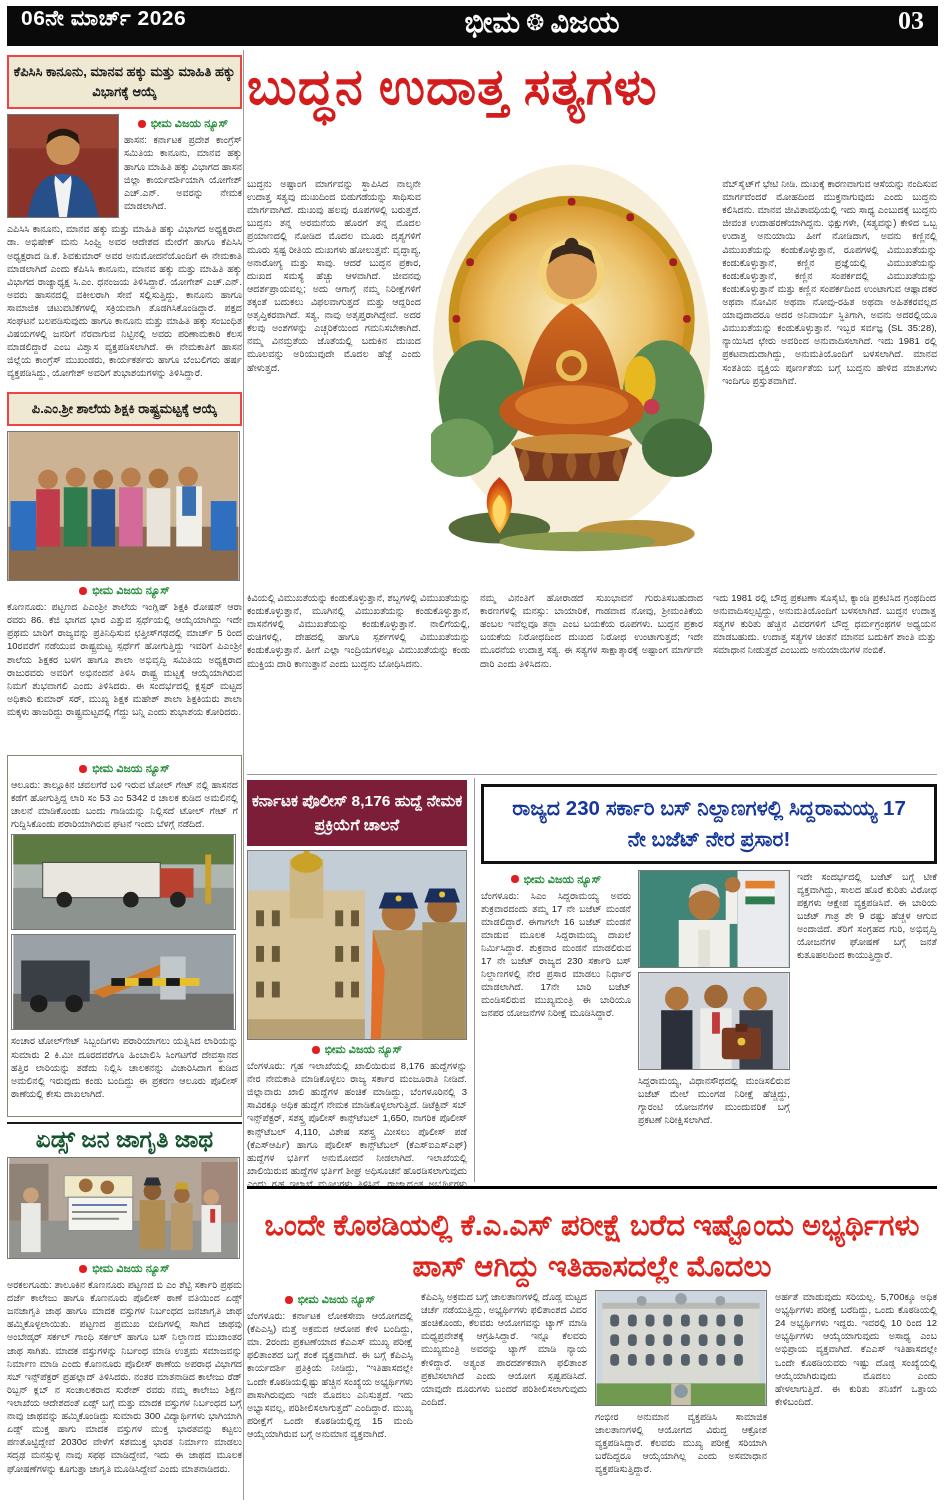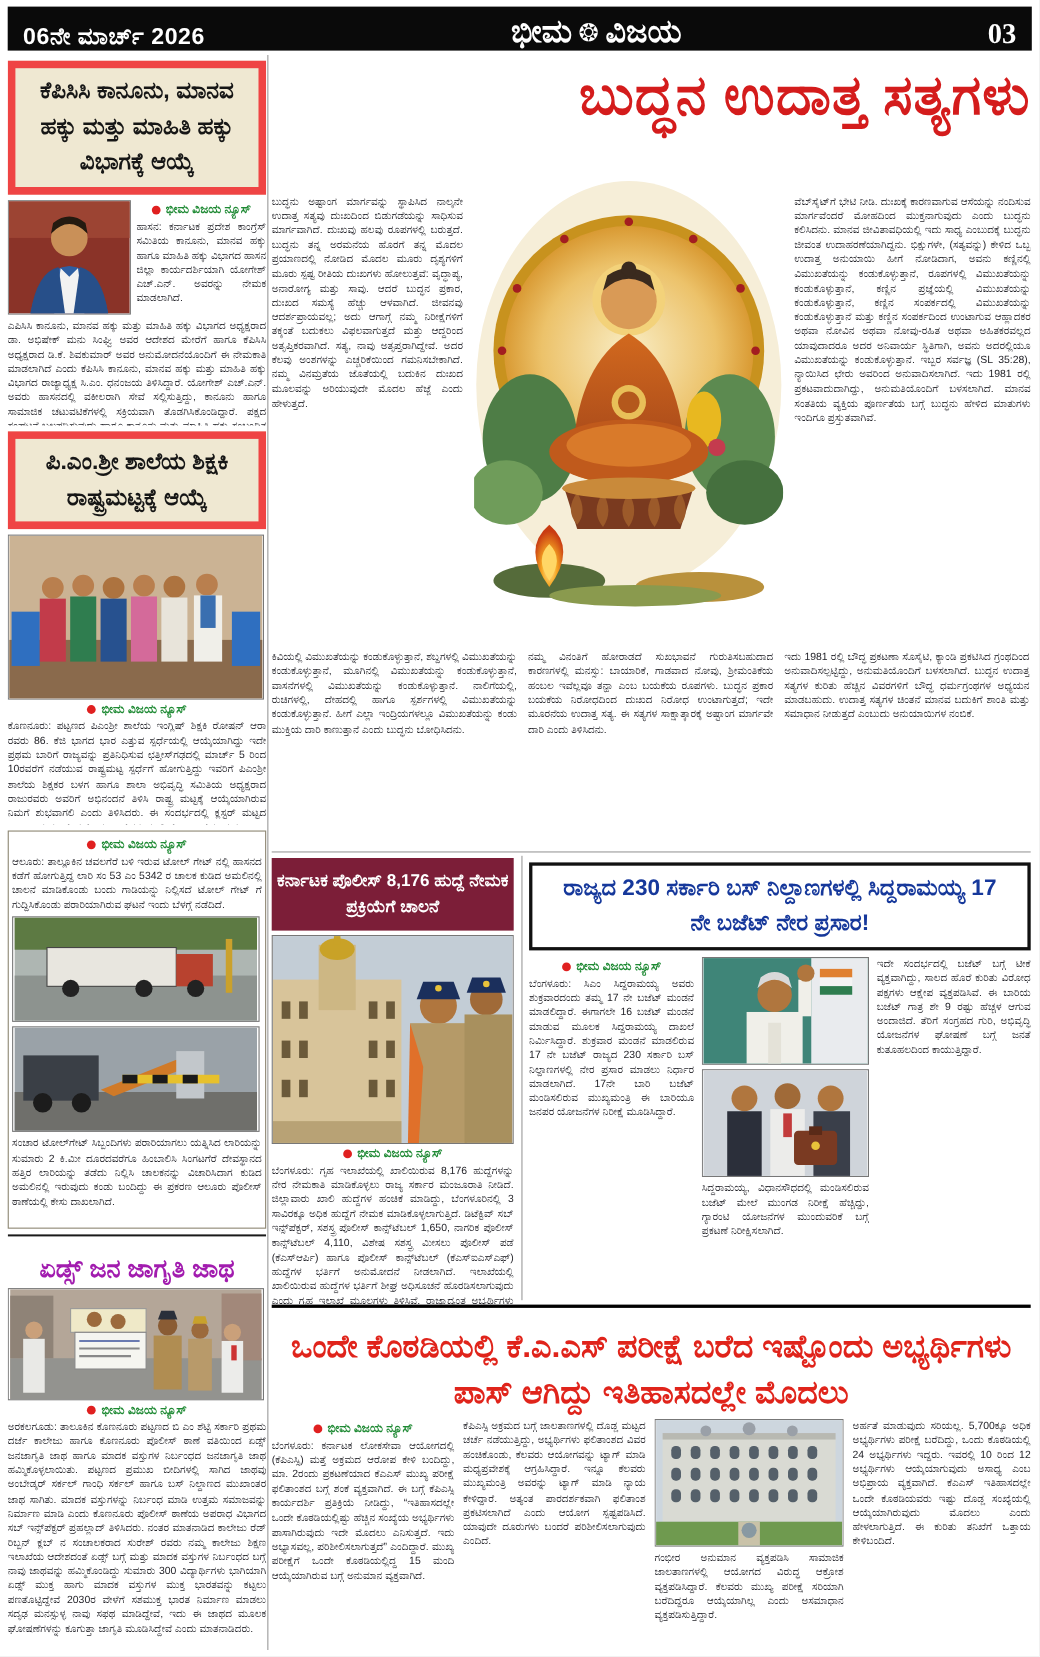--- a/index.html
+++ b/index.html
@@ -1,41 +1,41 @@
 <!DOCTYPE html>
 <html><head>
 <meta charset="utf-8">
 <style>
   html,body{margin:0;padding:0;background:#e8e8e8;}
   .page{position:relative;width:945px;height:1506px;background:#ffffff;overflow:hidden;
         font-family:"Liberation Sans","DejaVu Sans",sans-serif;}
   
   .topbar{position:absolute;left:7px;top:6px;right:7px;height:40px;background:#0a0a0a;color:#fff;
-          display:flex;align-items:flex-end;justify-content:space-between;padding:0 14px;box-sizing:border-box;}
+          display:flex;align-items:flex-start;justify-content:space-between;padding:0 14px;box-sizing:border-box;}
   .topdate{font-size:21px;font-weight:bold;letter-spacing:.5px;}
   .mast{font-size:29px;font-weight:bold;display:flex;align-items:center;gap:6px;}
   .chakra{font-size:22px;line-height:1;}
   .pagenum{font-size:26px;font-weight:bold;font-family:"Liberation Serif",serif;}
   
   .bt{font-size:9.5px;line-height:1.38;text-align:justify;color:#24242a;word-break:break-word;}
   .byline{display:flex;align-items:center;justify-content:center;gap:5px;margin:3px 0;}
   .byline .dot{width:8px;height:8px;border-radius:50%;background:#e02020;flex:0 0 auto;}
   .byline .bl{color:#1f8a34;font-weight:bold;font-size:11px;}
   .ph{border:1px solid #777;box-sizing:border-box;display:block;}
   .vline{position:absolute;width:1px;background:#9a9a9a;}
   
   .rail{position:absolute;left:7px;top:50px;width:235px;height:1452px;}
   .art{position:absolute;left:0;width:235px;overflow:hidden;box-sizing:border-box;}
-  .h-cream{background:#efe8d2;border:7px solid #ef4444;color:#161616;font-weight:bold;
-           font-size:21px;line-height:1.55;text-align:center;padding:5px 4px;}
-  .h-big{color:#a21caf;font-weight:bold;font-size:23px;text-align:center;padding:16px 0 4px;
+  .h-cream{background:#efe8d2;border:2px solid #ef4444;color:#161616;font-weight:bold;
+           font-size:13px;line-height:1.55;text-align:center;padding:5px 4px;}
+  .h-big{color:#14532d;font-weight:bold;font-size:23px;text-align:center;padding:2px 0 4px;
          border-top:2px solid #1a1a1a;}
   
   .main{position:absolute;left:247px;top:50px;width:690px;height:1456px;}
-  .mainhead{position:absolute;left:0;top:8px;width:690px;text-align:right;color:#d41c1c;
+  .mainhead{position:absolute;left:0;top:8px;width:690px;text-align:left;color:#d41c1c;
             font-size:50px;font-weight:bold;letter-spacing:1px;}
   .brow{position:absolute;left:0;top:100px;width:690px;height:408px;display:flex;gap:10px;}
   .bcol{overflow:hidden;margin-top:27px;}
   .bbot{position:absolute;left:0;top:514px;width:690px;height:206px;display:flex;gap:10px;}
   .bbot .bcol{width:223px;}
   .hr1{position:absolute;left:0;top:724px;width:690px;height:1px;background:#9a9a9a;}
   
   .police{position:absolute;left:0;top:730px;width:220px;}
   .h-maroon{background:#7c1e38;color:#ffffff;font-weight:bold;font-size:15.5px;line-height:1.55;
             text-align:center;padding:9px 4px;}

